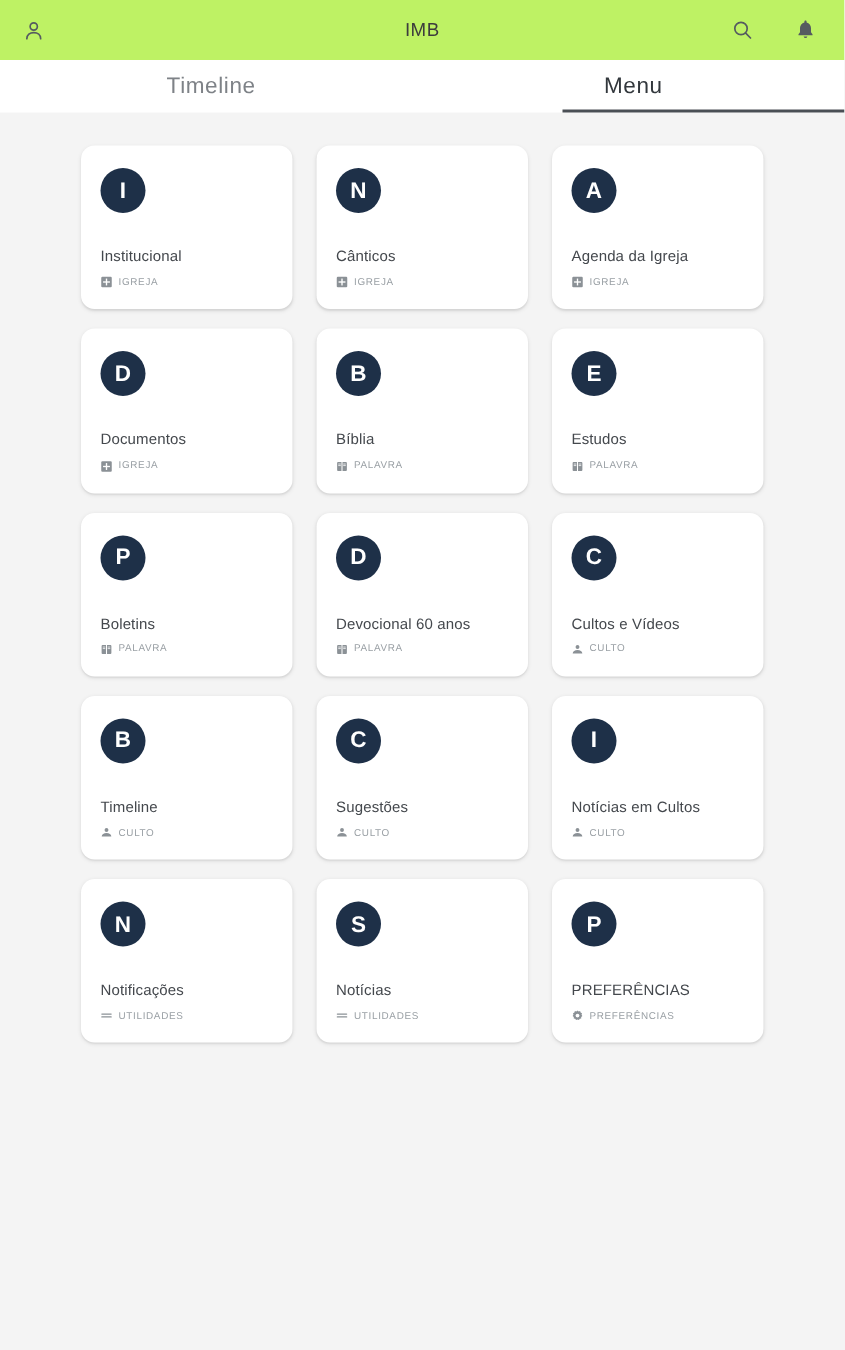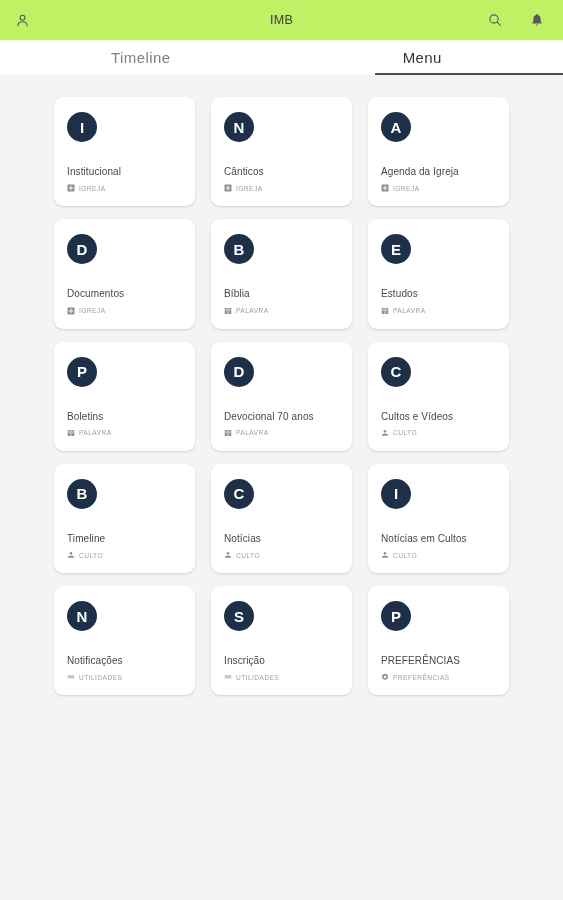--- a/index.html
+++ b/index.html
@@ -286,21 +286,21 @@
               <rect x="9.6" y="4.2" width="3.4" height="1" fill="#fff"></rect>
               <rect x="3" y="6.4" width="3.4" height="1" fill="#fff"></rect>
               <rect x="9.6" y="6.4" width="3.4" height="1" fill="#fff"></rect>
             </svg>
           </span>
           <span>PALAVRA</span>
         </div>
       </div>
       <div class="card">
         <div class="avatar" style="background: rgb(30, 48, 72);">D</div>
-        <div class="card-title">Devocional 70 anos</div>
+        <div class="card-title">Devocional 60 anos</div>
         <div class="card-cat">
           <span class="cat-icon">
             <svg viewBox="0 0 16 16" fill="currentColor">
               <rect x="1.5" y="2" width="13" height="12" rx="1.2"></rect>
               <rect x="7.3" y="2" width="1.4" height="12" fill="#fff"></rect>
               <rect x="3" y="4.2" width="3.4" height="1" fill="#fff"></rect>
               <rect x="9.6" y="4.2" width="3.4" height="1" fill="#fff"></rect>
               <rect x="3" y="6.4" width="3.4" height="1" fill="#fff"></rect>
               <rect x="9.6" y="6.4" width="3.4" height="1" fill="#fff"></rect>
             </svg>
@@ -329,21 +329,21 @@
             <svg viewBox="0 0 16 16" fill="currentColor">
               <circle cx="8" cy="4.6" r="2.6"></circle>
               <path d="M1.6 13.4c0-2.9 2.9-4.6 6.4-4.6s6.4 1.7 6.4 4.6z"></path>
             </svg>
           </span>
           <span>CULTO</span>
         </div>
       </div>
       <div class="card">
         <div class="avatar" style="background: rgb(30, 48, 72);">C</div>
-        <div class="card-title">Notícias</div>
+        <div class="card-title">Sugestões</div>
         <div class="card-cat">
           <span class="cat-icon">
             <svg viewBox="0 0 16 16" fill="currentColor">
               <circle cx="8" cy="4.6" r="2.6"></circle>
               <path d="M1.6 13.4c0-2.9 2.9-4.6 6.4-4.6s6.4 1.7 6.4 4.6z"></path>
             </svg>
           </span>
           <span>CULTO</span>
         </div>
       </div>
@@ -368,21 +368,21 @@
             <svg viewBox="0 0 16 16" fill="currentColor">
               <rect x="1" y="5.2" width="14" height="1.7" rx="0.8"></rect>
               <rect x="1" y="9" width="14" height="1.7" rx="0.8"></rect>
             </svg>
           </span>
           <span>UTILIDADES</span>
         </div>
       </div>
       <div class="card">
         <div class="avatar" style="background: rgb(30, 48, 72);">S</div>
-        <div class="card-title">Inscrição</div>
+        <div class="card-title">Notícias</div>
         <div class="card-cat">
           <span class="cat-icon">
             <svg viewBox="0 0 16 16" fill="currentColor">
               <rect x="1" y="5.2" width="14" height="1.7" rx="0.8"></rect>
               <rect x="1" y="9" width="14" height="1.7" rx="0.8"></rect>
             </svg>
           </span>
           <span>UTILIDADES</span>
         </div>
       </div>

